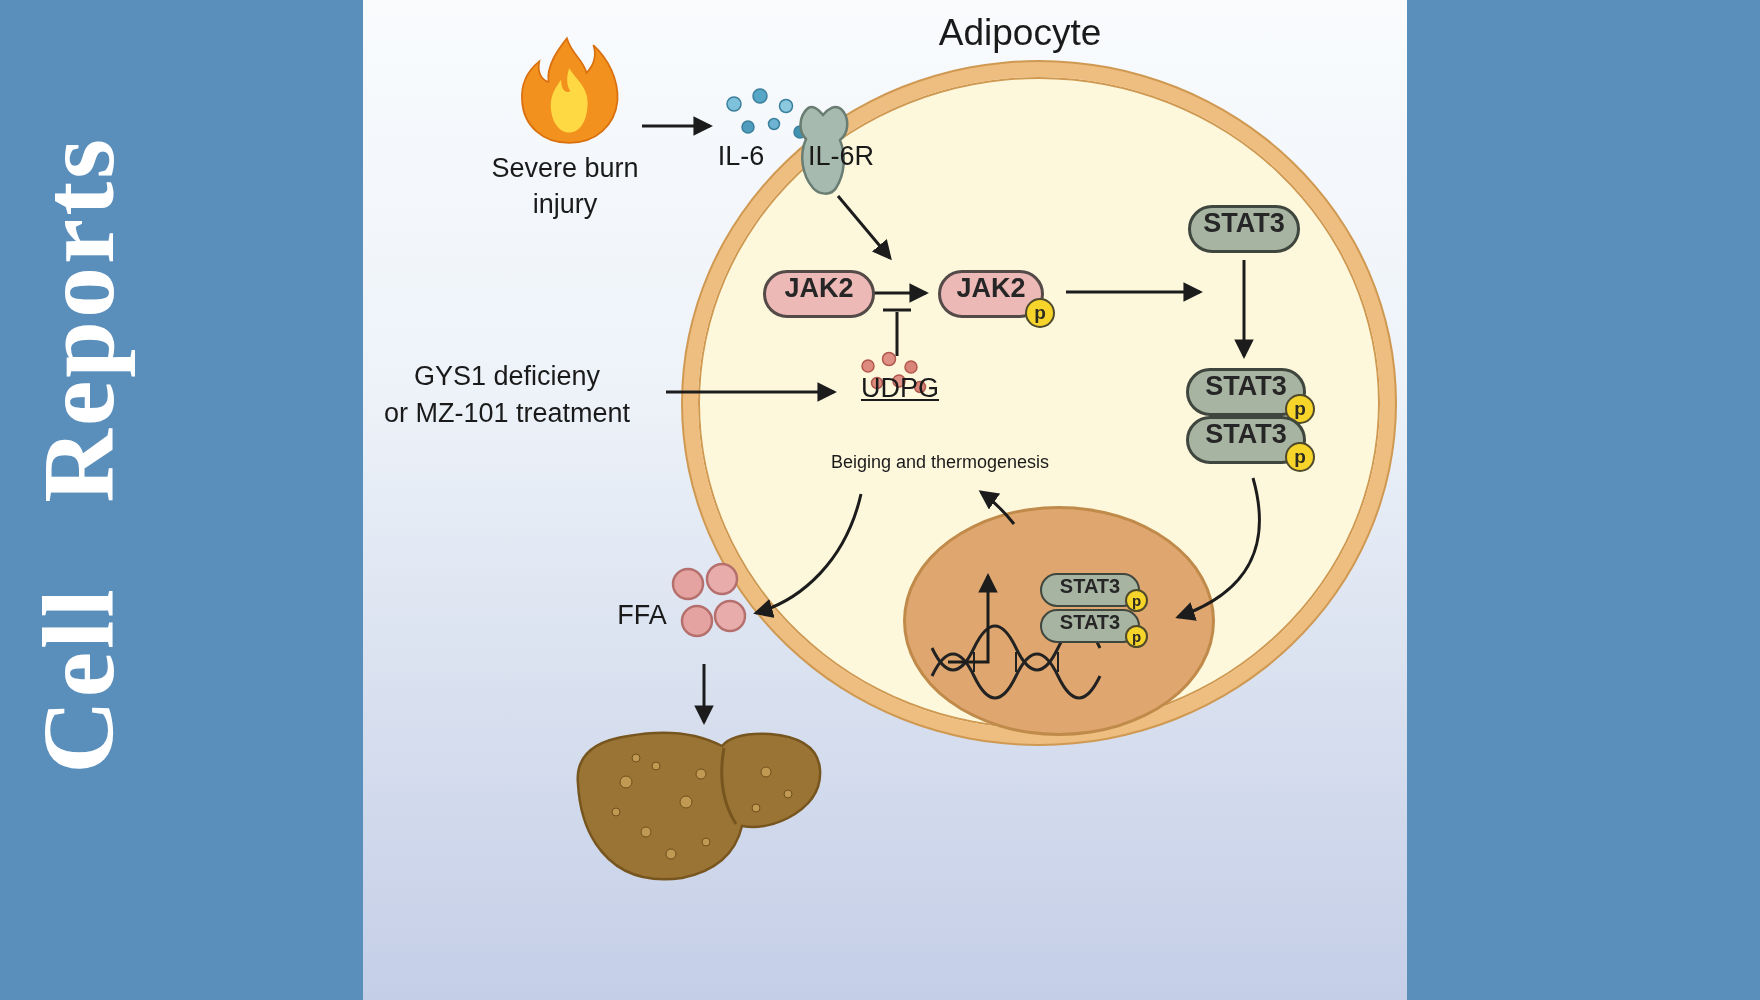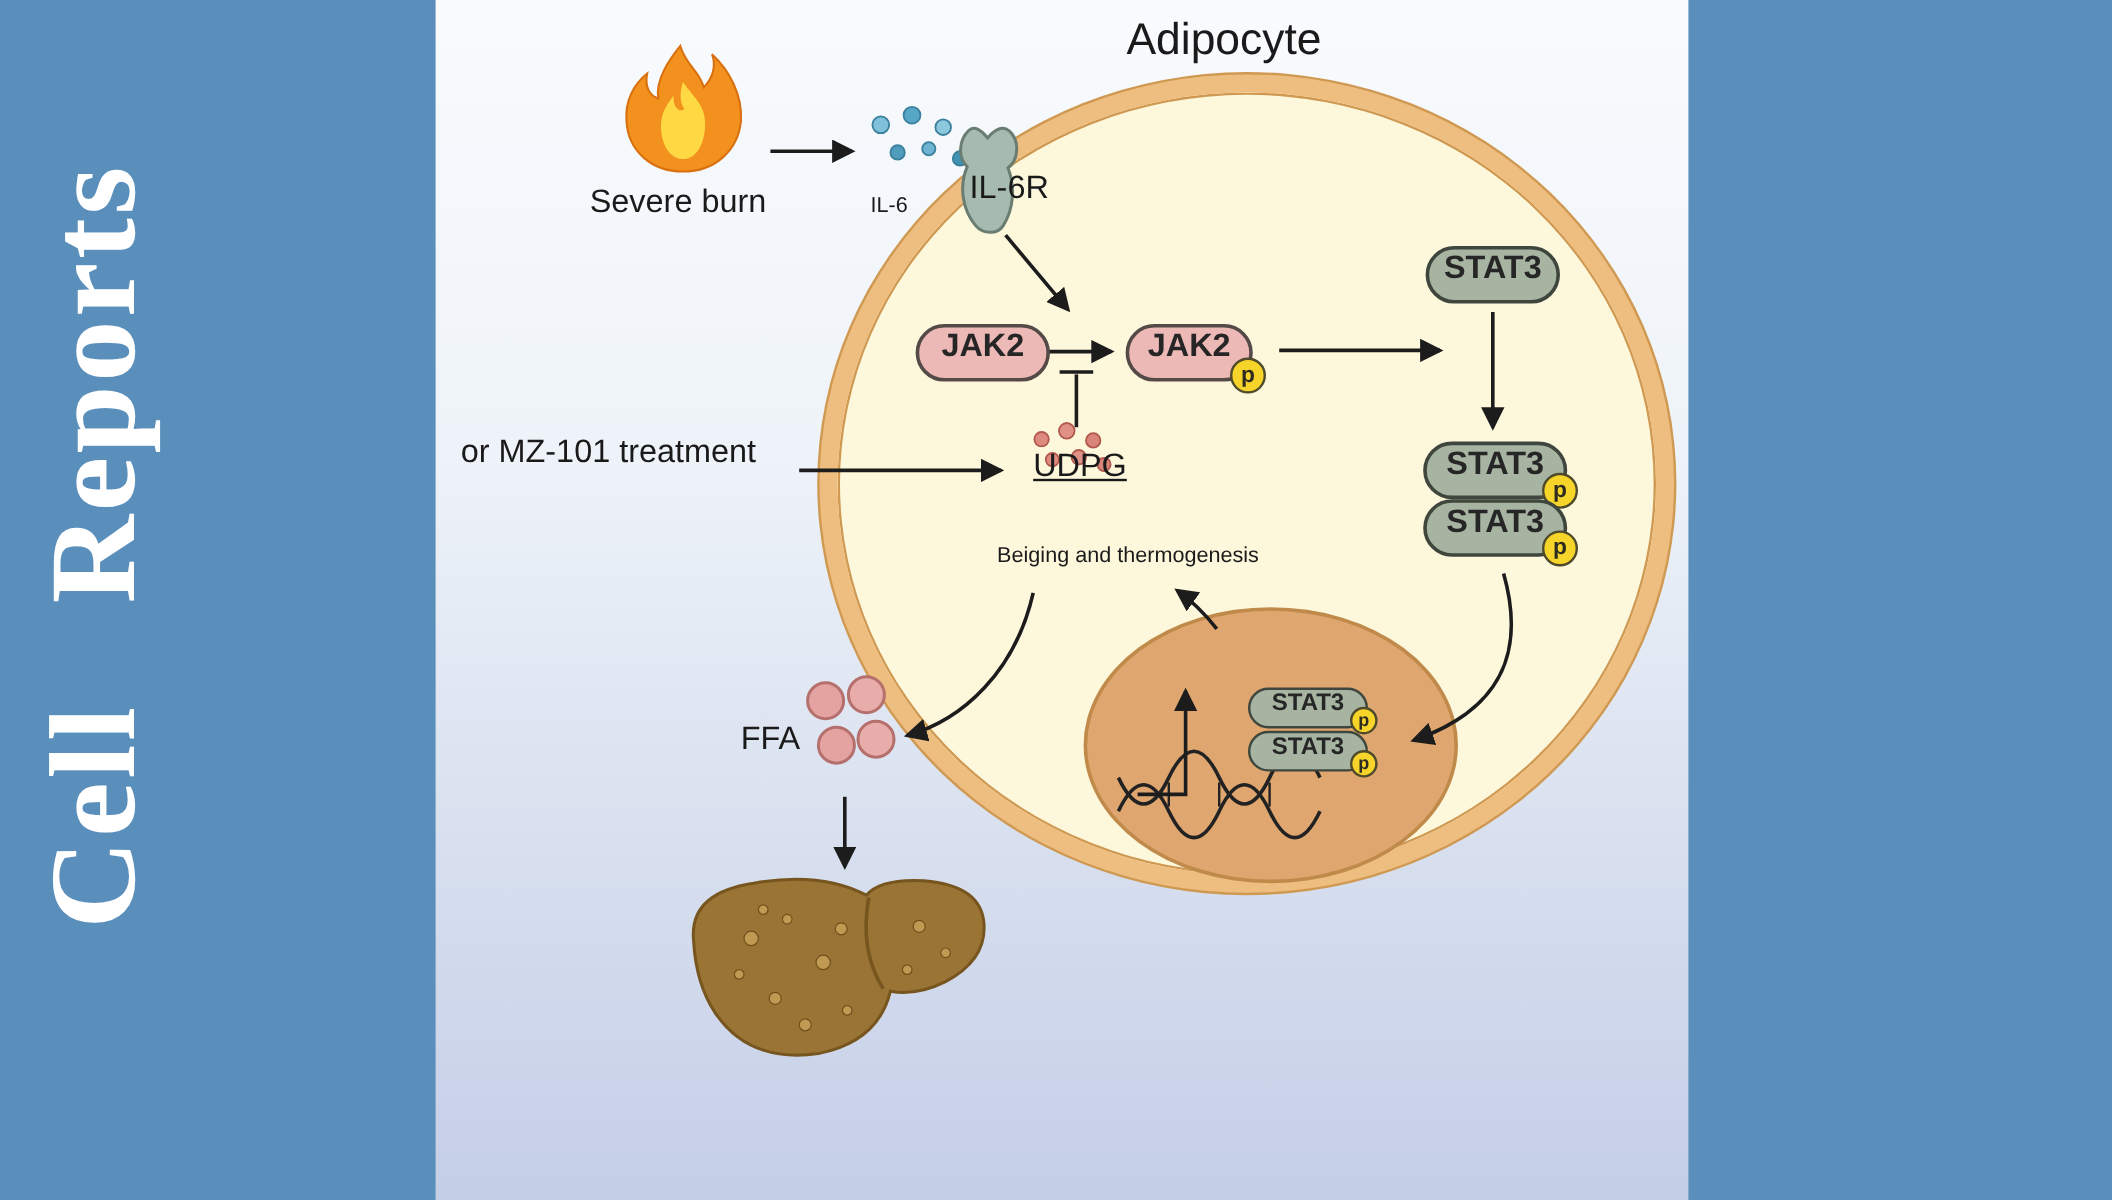--- a/index.html
+++ b/index.html
@@ -144,26 +144,28 @@
         <path d="M897 356 V312"></path>
         <path d="M883 310 H911"></path>
       </g>
     </g>
   </svg>
 
   <div class="label" style="left:920px;top:12px;width:200px;font-size:37px;">Adipocyte</div>
 
   <div class="label" style="left:420px;top:150px;width:290px;font-size:27px;line-height:36px;text-align:center;">
     <div>Severe burn</div>
-  </div>
-
-  <div class="label" style="left:705px;top:141px;width:72px;font-size:18px;margin-top:20px;">IL-6</div>
+    <div>injury</div>
+  </div>
+
+  <div class="label" style="left:705px;top:141px;width:72px;font-size:27px;">IL-6</div>
   <div class="label" style="left:795px;top:141px;width:92px;font-size:27px;">IL-6R</div>
 
   <div class="label" style="left:352px;top:358px;width:310px;font-size:27px;line-height:37px;">
+    <div>GYS1 deficieny</div>
     <div>or MZ-101 treatment</div>
   </div>
 
   <div class="label" style="left:853px;top:373px;width:94px;font-size:27px;text-decoration:underline;">UDPG</div>
 
   <div class="label" style="left:755px;top:452px;width:370px;font-size:18px;">Beiging and thermogenesis</div>
 
 
   <div class="label" style="left:606px;top:600px;width:72px;font-size:27px;">FFA</div>
 

